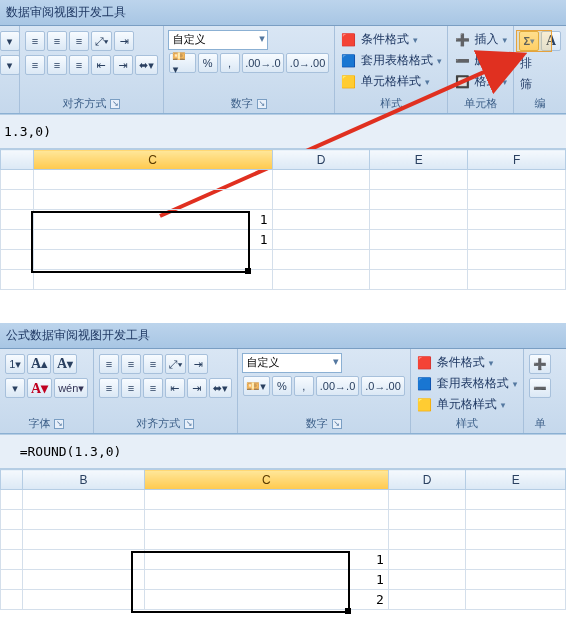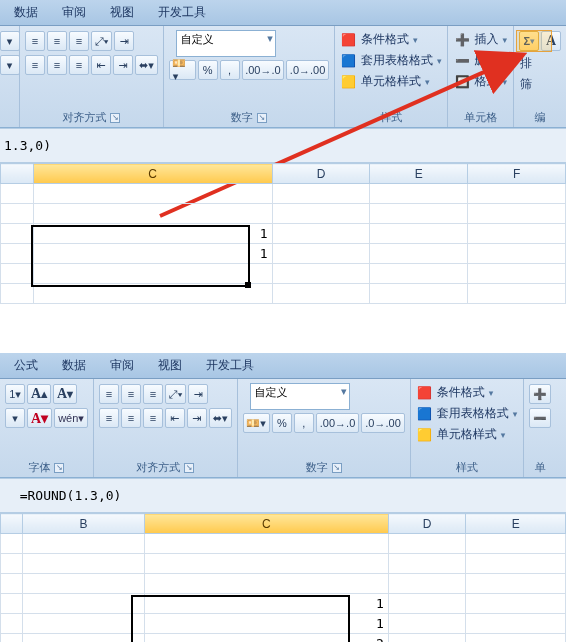--- a/index.html
+++ b/index.html
@@ -1,28 +1,28 @@
 <!DOCTYPE html>
 <html><head>
 <meta charset="utf-8">
 <style>
 * { box-sizing: border-box; margin: 0; padding: 0; }
 body { font-family: "Microsoft YaHei", sans-serif; font-size: 12px; background: #fff; width: 566px; }
-.tabs { background: linear-gradient(#bcd4ec, #a8c6e4); display: flex; gap: 24px; padding: 4px 14px; border-bottom: 1px solid #7a9ec3; color: #1f3863; text-align: center; }
+.tabs { background: linear-gradient(#bcd4ec, #a8c6e4); display: flex; padding: 4px 6px; border-bottom: 1px solid #7a9ec3; color: #1f3863; text-align: center; }
 .tabs span { cursor: pointer; }
 .ribbon { background: linear-gradient(#d9e6f4, #c5d8ec); border-bottom: 1px solid #8bb0d3; display: flex; position: relative; }
 .group { border-right: 1px solid #a7c0db; padding: 4px 4px 2px 4px; display: flex; flex-direction: column; align-items: center; }
 .group-body { display: flex; align-items: flex-start; gap: 2px; flex: 1; }
-.group-label { font-size: 11px; color: #3a5d87; margin-top: 16px; display: flex; align-items: center; gap: 4px; }
+.group-label { font-size: 11px; color: #3a5d87; margin-top: 2px; display: flex; align-items: center; gap: 4px; }
 .dlg { width: 10px; height: 10px; border: 1px solid #7a9ec3; background: #e8f0fa; font-size: 8px; line-height: 8px; text-align: center; color: #5478a0; }
 .btn { background: linear-gradient(#f7fbff, #dbe8f5); border: 1px solid #a7c0db; border-radius: 2px; padding: 2px 3px; margin: 1px; display: inline-flex; align-items: center; justify-content: center; min-width: 20px; height: 20px; font-size: 11px; color: #2a4060; cursor: pointer; }
 .btn.active { background: linear-gradient(#ffe7a2, #ffd26e); border-color: #d9a437; }
 .col { display: flex; flex-direction: column; }
 .row { display: flex; }
-.dropdown { background: #fff; border: 1px solid #8bb0d3; height: 27px; padding: 1px 32px 1px 4px; position: relative; font-size: 11px; min-width: 100px; margin-left: 8px; }
+.dropdown { background: #fff; border: 1px solid #8bb0d3; height: 20px; padding: 1px 32px 1px 4px; position: relative; font-size: 11px; min-width: 100px; }
 .dropdown::after { content: "▾"; position: absolute; right: 2px; top: 1px; color: #5478a0; }
 .style-item { display: flex; align-items: center; gap: 4px; color: #1f3863; padding: 1px 2px; white-space: nowrap; cursor: pointer; }
 .style-item .ic { width: 16px; height: 16px; display: inline-flex; align-items: center; justify-content: center; font-size: 12px; }
 .dd { font-size: 9px; color: #5478a0; }
 .formulabar { background: #e7eff8; border-top: 1px solid #b5cde4; border-bottom: 1px solid #b5cde4; padding: 9px 4px; font-family: Consolas, monospace; font-size: 13px; color: #000; }
 .gridwrap { overflow: hidden; }
 table.grid { border-collapse: collapse; width: 100%; table-layout: fixed; }
 .grid th { background: linear-gradient(#f5f9fd, #dbe8f5); border: 1px solid #b5cde4; font-weight: normal; color: #2a4060; height: 20px; }
 .grid th.sel { background: linear-gradient(#ffe79a, #ffc94d); color: #5a3b00; }
 .grid td { border: 1px solid #d4dfeb; height: 20px; padding: 0 4px; text-align: right; font-family: Consolas, monospace; font-size: 13px; }
@@ -225,21 +225,21 @@
           <td></td>
           <td></td>
           <td></td>
           <td></td>
         </tr>
   </tbody>
     </table>
   <div class="selbox" style="left:31px;top:62px;width:219px;height:62px;background:transparent"></div>
 </div>
 
-<div class="tabs" style="margin-top:20px">
+<div class="tabs" style="margin-top:4px">
   <span>公式</span>
   <span>数据</span>
   <span>审阅</span>
   <span>视图</span>
   <span>开发工具</span>
 </div>
 
 <div class="ribbon">
 
   <div class="group">

